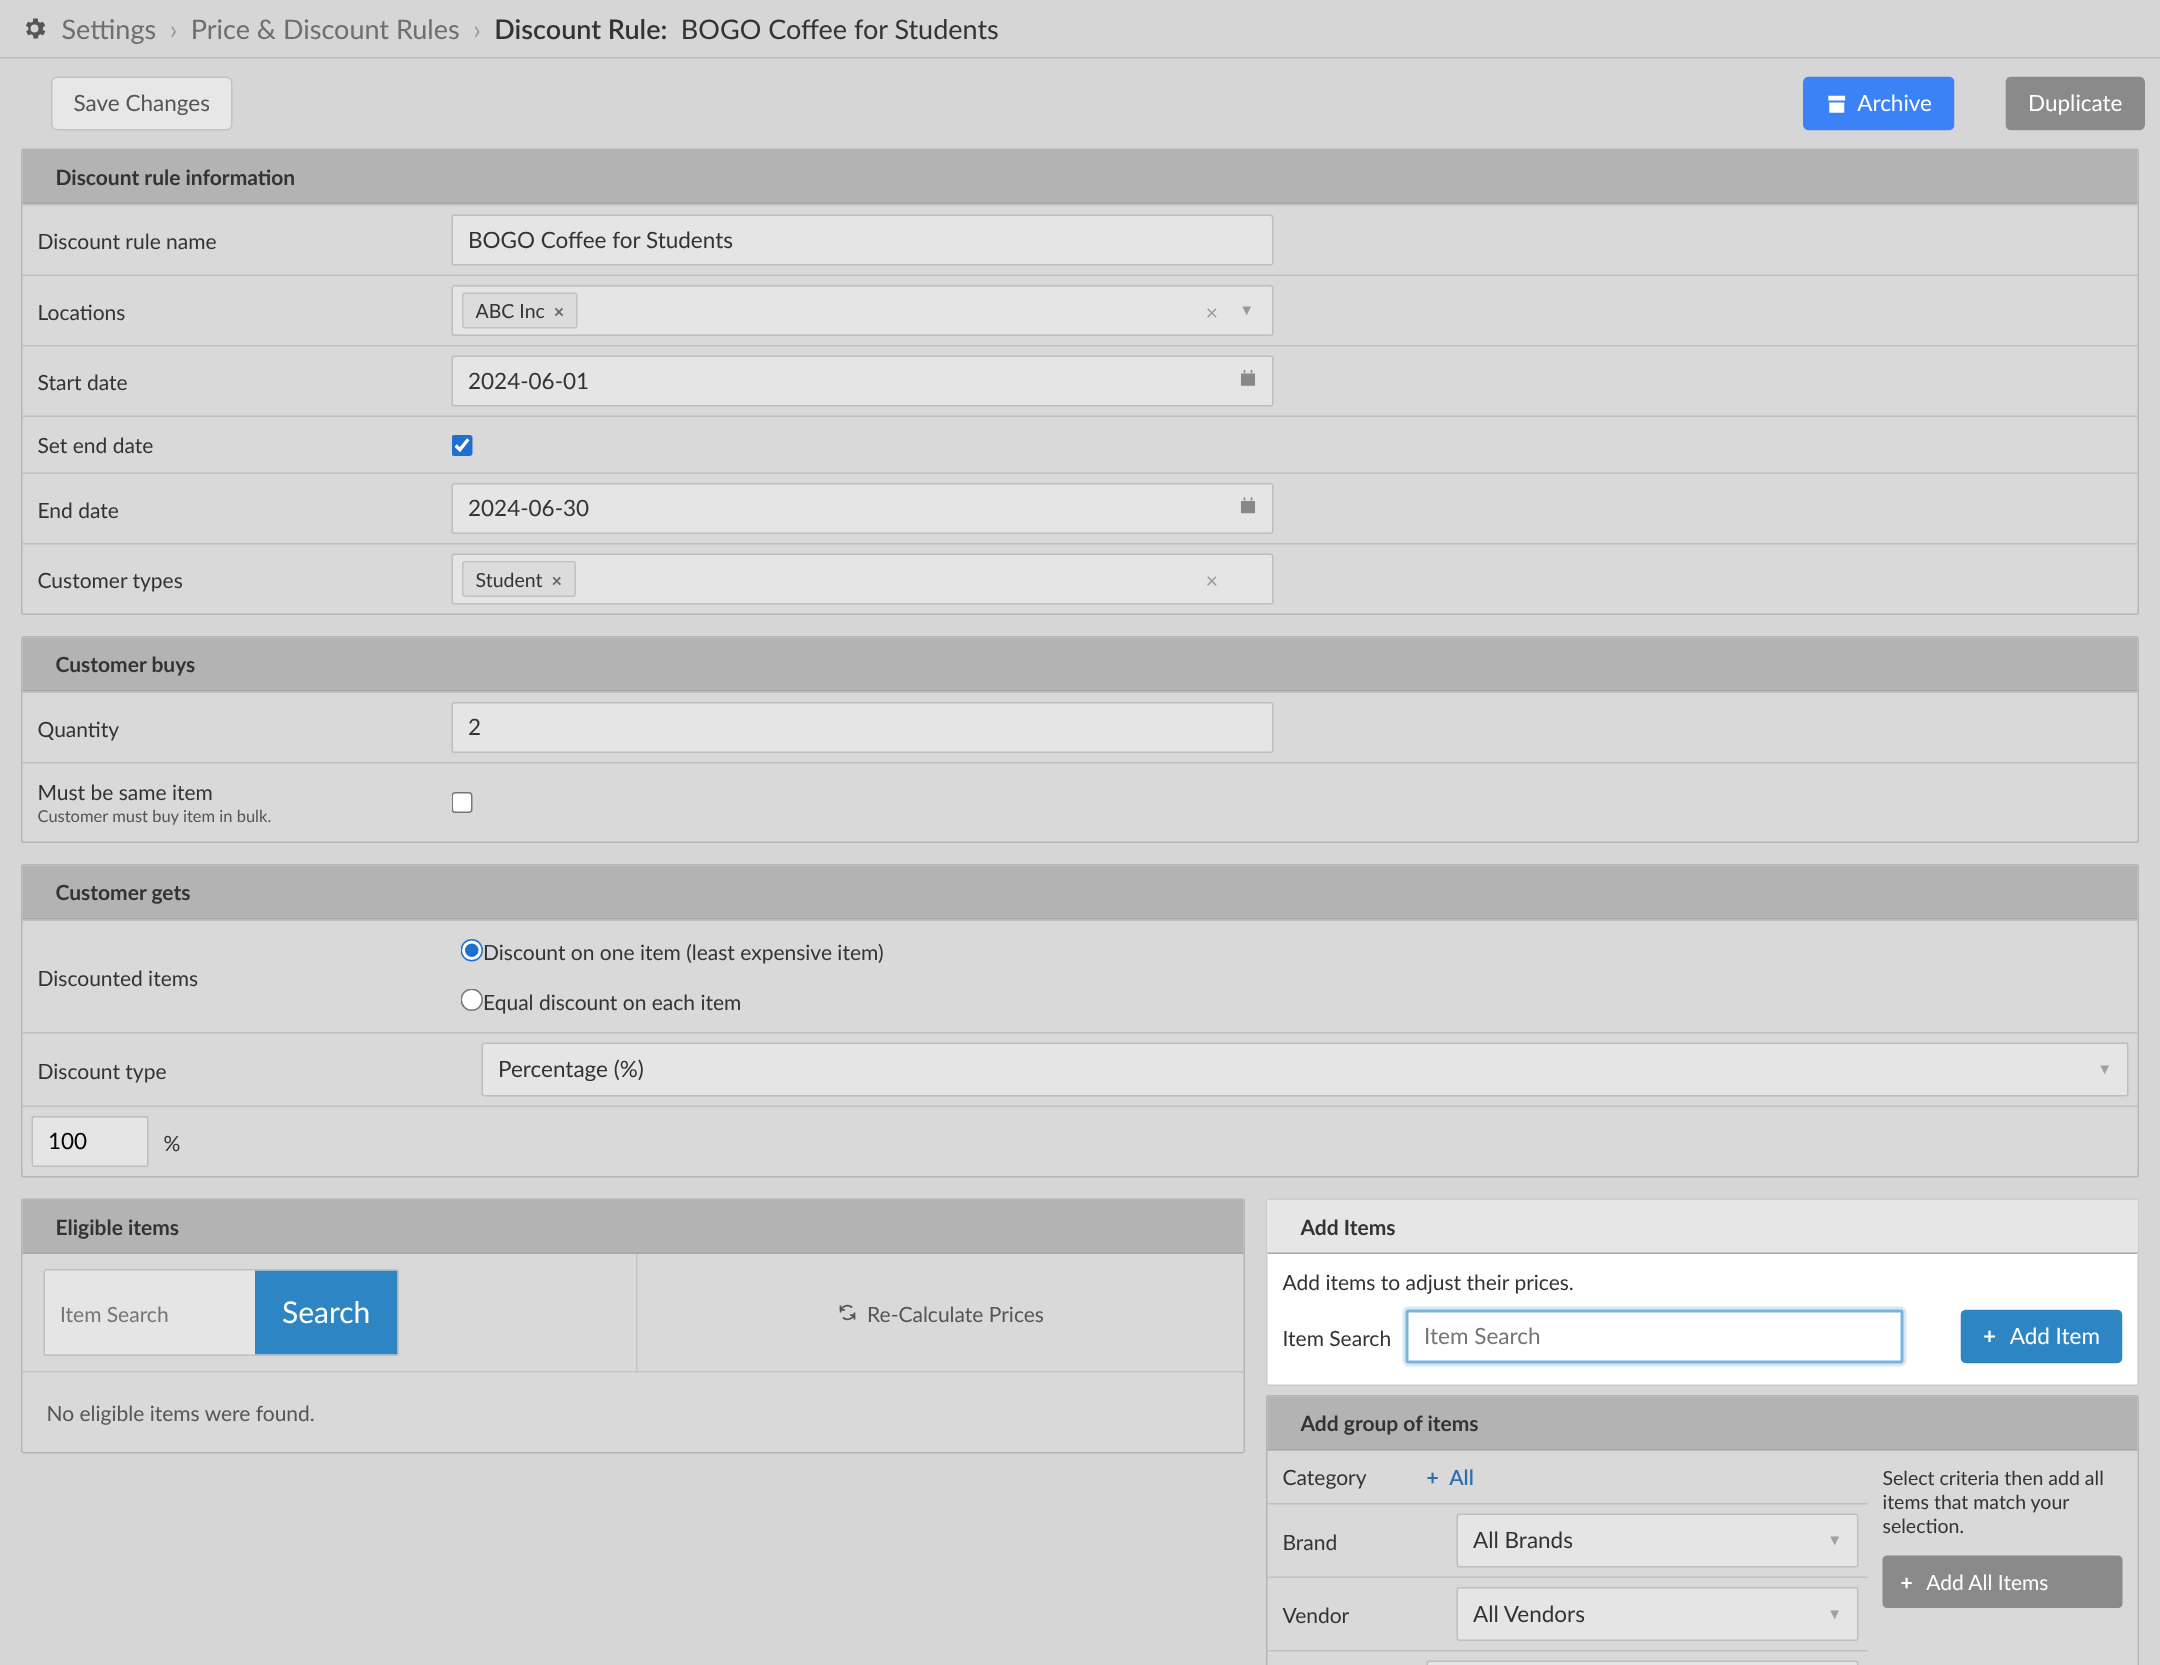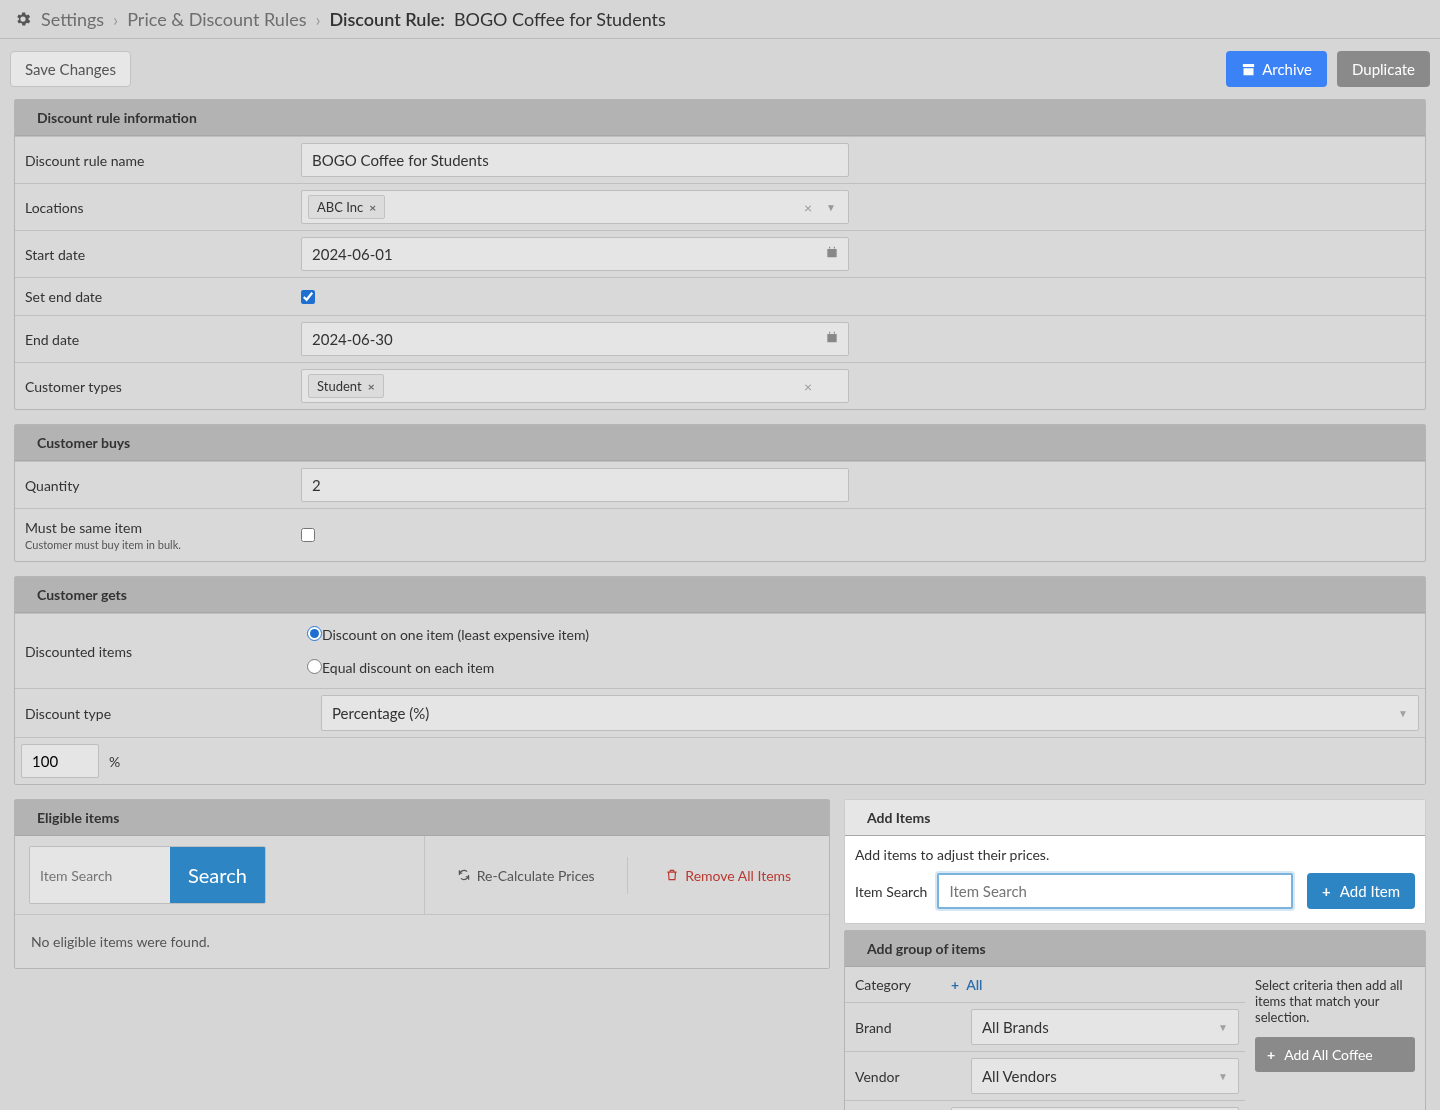--- a/index.html
+++ b/index.html
@@ -6,21 +6,21 @@
 body { background: #d6d6d6; color: #333; font-size: 14px; width: 1440px; height: 1110px; position: relative; }
 
 .breadcrumb-bar { padding: 8px 14px; display: flex; align-items: center; gap: 9px; font-size: 18px; border-bottom: 1px solid #bbb; color: #6e6e6e; }
 .breadcrumb-bar .cog { width: 18px; height: 18px; }
 .breadcrumb-bar .sep { color: #9a9a9a; }
 .breadcrumb-bar .crumb { color: #6e6e6e; }
 .breadcrumb-bar .label { color: #333; font-weight: 600; }
 .breadcrumb-bar .value { color: #333; }
 
 .action-bar { padding: 12px 10px; display: flex; gap: 10px; }
-.btn { border: 1px solid transparent; border-radius: 4px; padding: 8px 14px; font-size: 15px; cursor: pointer; display: inline-flex; align-items: center; gap: 6px; }
+.btn { border: 1px solid transparent; border-radius: 4px; padding: 8px 14px; font-size: 15px; cursor: pointer; display: inline-flex; align-items: center; gap: 6px; margin-left: 24px; }
 .btn-default { background: #e7e7e7; color: #555; border-color: #c2c2c2; }
 .btn-danger { background: #3b82f6; color: #fff; }
 .btn-muted { background: #8a8a8a; color: #fff; }
 .btn-primary { background: #2e85c4; color: #fff; }
 .spacer { flex: 1; }
 
 .content { padding: 0 14px; }
 .panel { border: 1px solid #b5b5b5; border-radius: 2px; margin-bottom: 14px; background: #d9d9d9; }
 .panel-h { background: #b3b3b3; padding: 9px 22px; font-weight: 700; color: #333; border-bottom: 1px solid #a7a7a7; }
 .panel-h.light { background: #e6e6e6; }
@@ -252,28 +252,20 @@
             </div>
           </div>
           <div class="cell" style="flex:1; justify-content:center;align-items:flex-end;">
             <span class="link-muted">
               <svg class="icon-sm" viewBox="0 0 24 24" fill="none" stroke="#555" stroke-width="2">
                   <path d="M4 12a8 8 0 0 1 13.3-5.7M20 12a8 8 0 0 1-13.3 5.7M4 4v5h5M20 20v-5h-5"></path>
                 </svg>
               <span>Re-Calculate Prices</span>
             </span>
           </div>
-          <div class="cell" style="flex:1; justify-content:center;">
-            <span class="link-danger">
-              <svg class="icon-sm" viewBox="0 0 24 24" fill="none" stroke="#b83a30" stroke-width="2">
-                  <path d="M4 7h16M9 7V4h6v3M6 7l1 13h10l1-13"></path>
-                </svg>
-              <span>Remove All Items</span>
-            </span>
-          </div>
         </div>
         <div class="none-msg">No eligible items were found.</div>
       </div>
     </div>
 
     <div class="col-right">
 
       <div class="highlight-box">
         <div class="panel-h light">Add Items</div>
         <div class="ai-body">
@@ -327,21 +319,21 @@
               <div class="val">
                   <div class="chipbox tags"></div>
                 </div>
             </div>
 
           </div>
           <div class="group-aside">
             <div>Select criteria then add all items that match your selection.</div>
             <button class="btn-gray">
               <span class="plus"></span>
-              <span>Add All Coffee</span>
+              <span>Add All Items</span>
             </button>
           </div>
         </div>
       </div>
     </div>
   </div>
 
 </div>
 
 </body></html>

